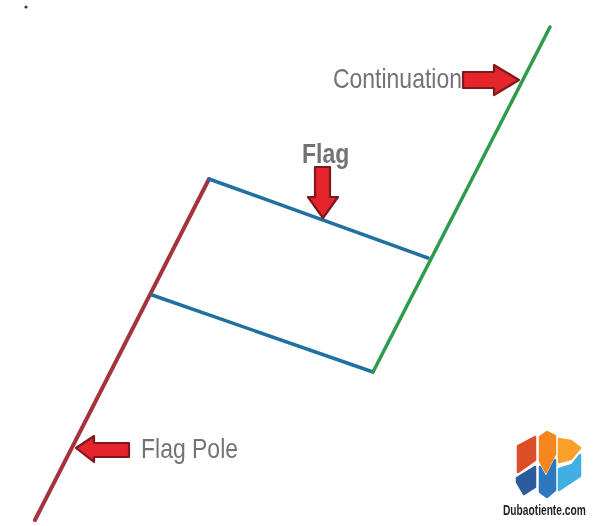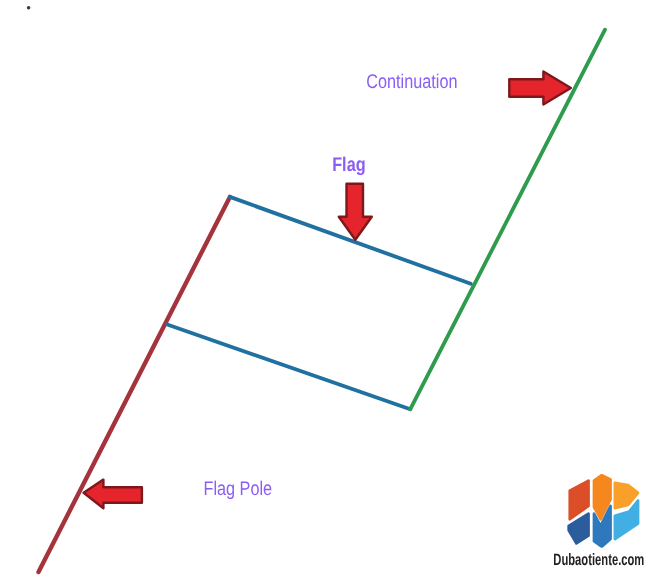--- a/index.html
+++ b/index.html
@@ -11,33 +11,33 @@
     overflow: hidden;
     font-family: "Liberation Sans", sans-serif;
   }
   .layer {
     position: absolute;
     left: 0; top: 0;
     width: 600px; height: 526px;
   }
   .label {
     position: absolute;
-    font-size: 18px;
+    font-size: 28px;
     line-height: 1;
-    color: #8b5cf6;
+    color: #737373;
     white-space: nowrap;
   }
   .label > span {
     display: inline-block;
     transform: scaleX(0.82);
     transform-origin: left center;
   }
   .label-continuation { left: 333px; top: 65px; }
   .label-flag         { left: 302px; top: 140px; font-weight: bold; }
-  .label-flag-pole    { left: 141px; top: 435px; margin-left: 44px; }
+  .label-flag-pole    { left: 141px; top: 435px; }
   .brand {
     position: absolute;
     left: 500px; top: 431px;
     width: 100px; height: 92px;
   }
   .brand-logo {
     position: absolute;
     left: 14px; top: 0;
     width: 71px; height: 67px;
   }

